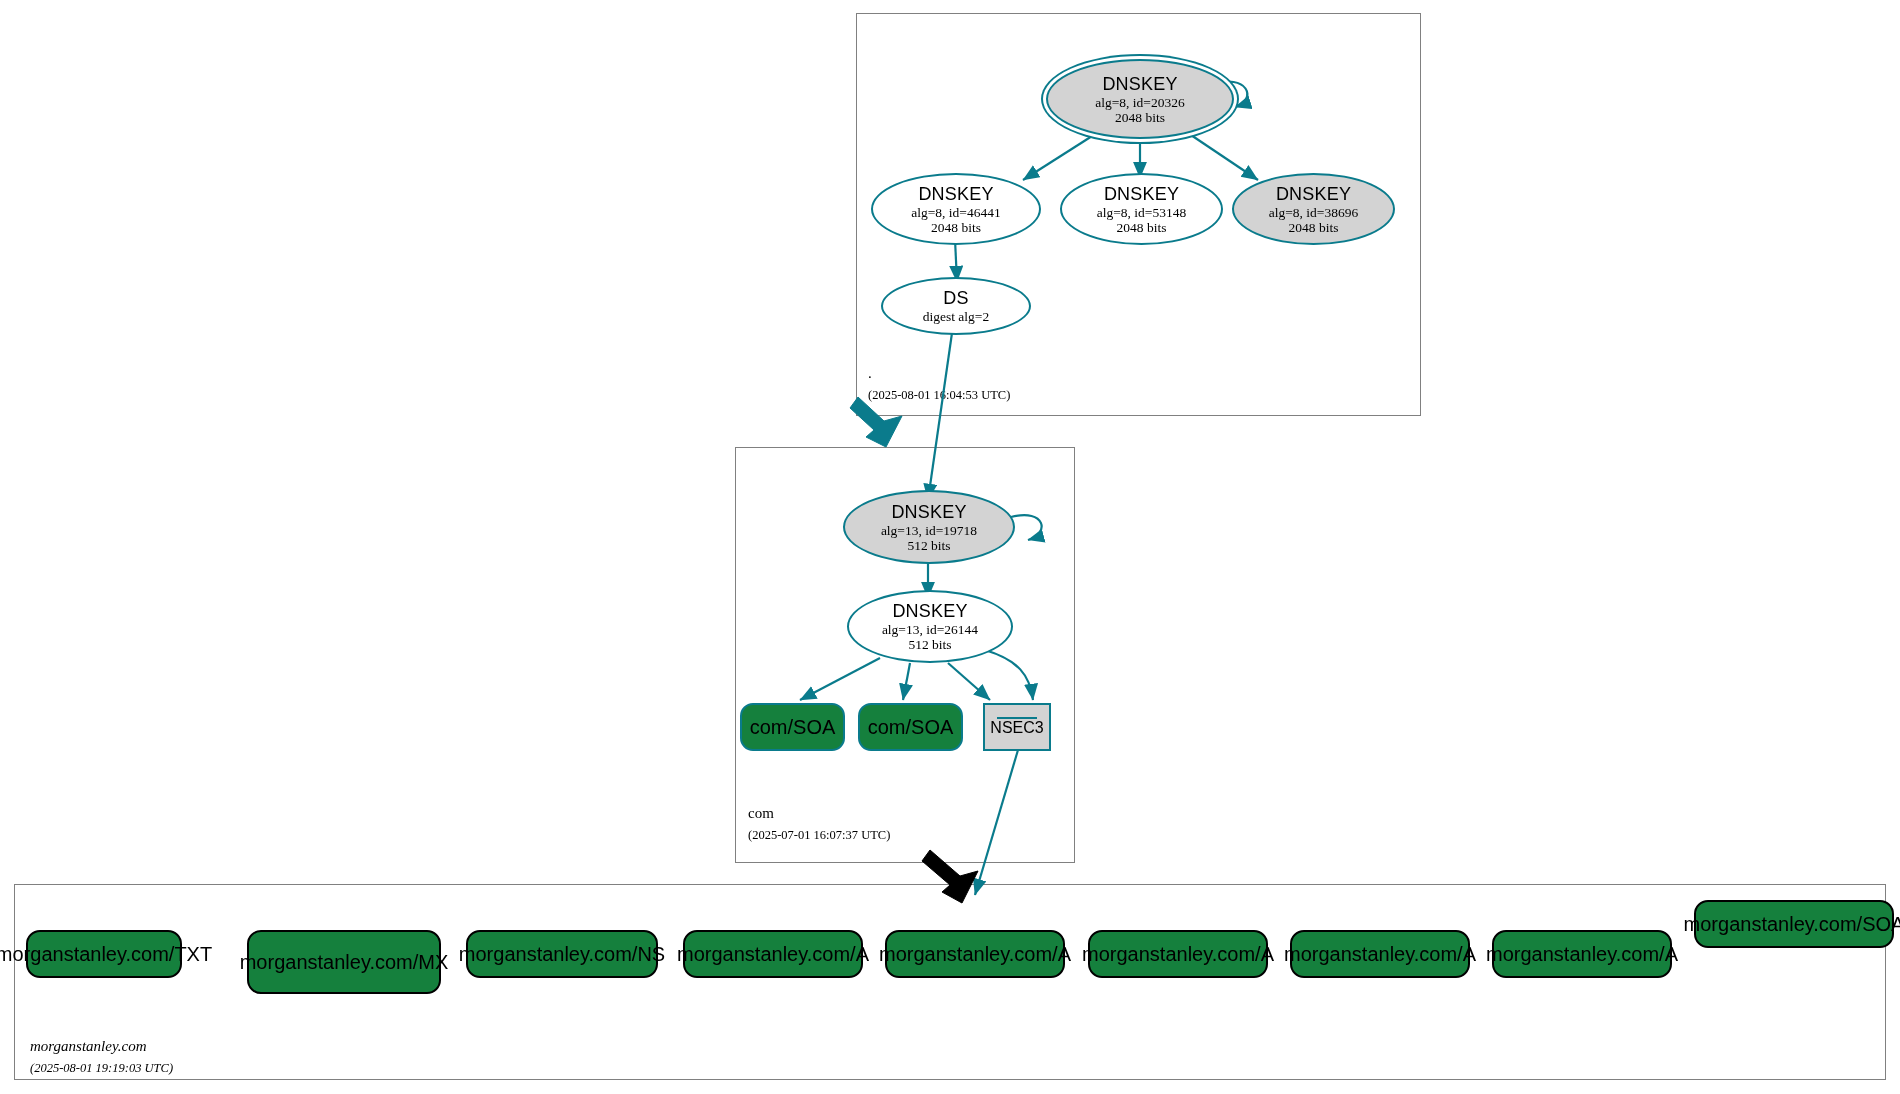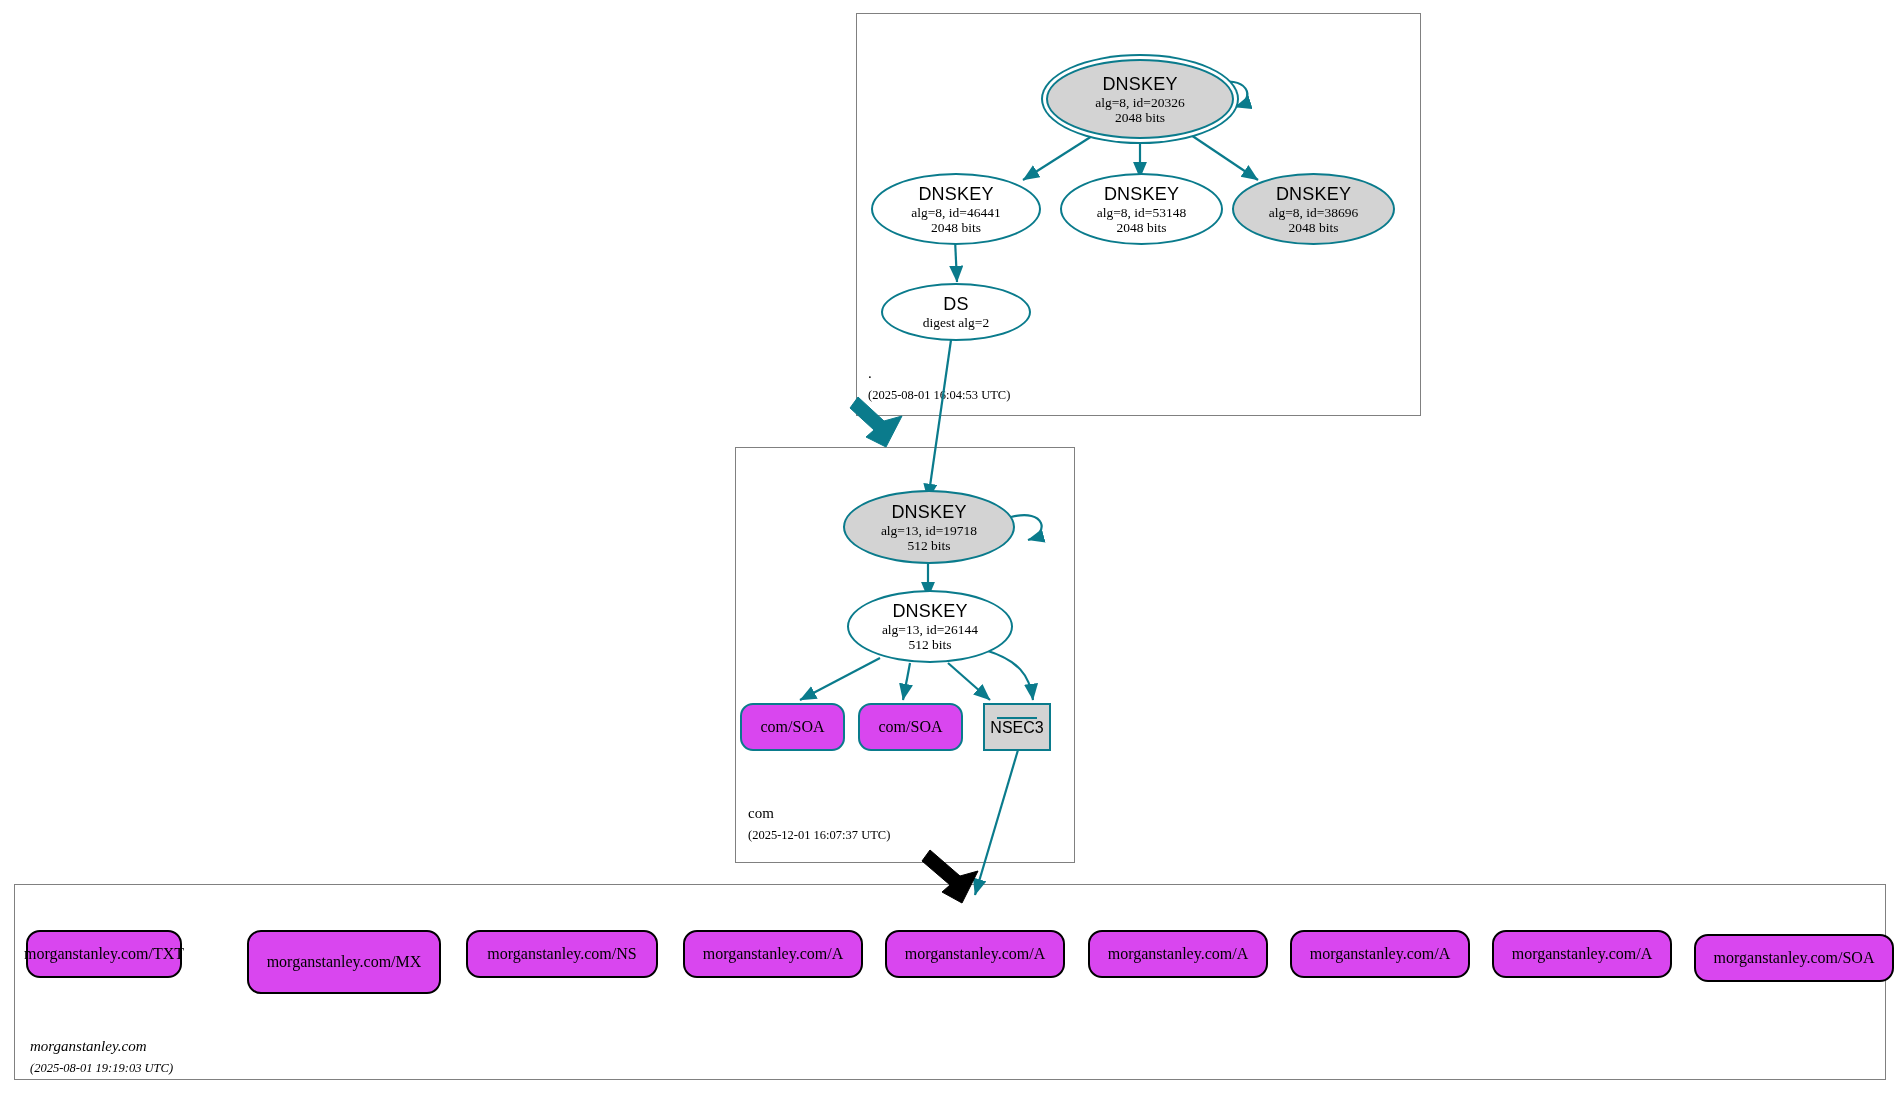--- a/index.html
+++ b/index.html
@@ -41,23 +41,23 @@
     letter-spacing:.2px;
   }
   .node .t2,.node .t3{
     font-family:"Liberation Serif", serif;font-size:13.5px;line-height:15px;
   }
   .ds .t1{font-size:18px;}
   .ds .t2{font-size:13.5px;}
 
   .rrset{
     position:absolute;box-sizing:border-box;
-    border:2px solid #0a7b8c;border-radius:13px;background:#d946ef;
+    border:2px solid #0a7b8c;border-radius:13px;background:#15803d;
     display:flex;align-items:center;justify-content:center;
-    font-family:Liberation Serif, serif;font-size:16px;
+    font-family:Liberation Sans, sans-serif;font-size:20px;
     white-space:nowrap;
   }
   .rrset.black{border:2px solid #000000;border-radius:14px;}
 
   .nsec3{
     position:absolute;box-sizing:border-box;
     border:2px solid #0a7b8c;background:#d3d3d3;
     display:flex;flex-direction:column;padding:12px;
   }
   .nsec3 .cells{display:flex;height:13px;border-bottom:2px solid #0a7b8c;}
@@ -75,21 +75,21 @@
 
   <div class="zone-box" style="left:856px;top:13px;width:565px;height:403px;"></div>
   <div class="zone-label" style="left:868px;top:365px;">
     <div class="zone-name">.</div>
     <div class="zone-time">(2025-08-01 16:04:53 UTC)</div>
   </div>
 
   <div class="zone-box" style="left:735px;top:447px;width:340px;height:416px;"></div>
   <div class="zone-label" style="left:748px;top:805px;">
     <div class="zone-name">com</div>
-    <div class="zone-time">(2025-12-01 16:07:37 UTC)</div>
+    <div class="zone-time">(2025-07-01 16:07:37 UTC)</div>
   </div>
 
   <div class="zone-box" style="left:14px;top:884px;width:1872px;height:196px;"></div>
   <div class="zone-label" style="left:30px;top:1038px;font-style:italic;">
     <div class="zone-name">morganstanley.com</div>
     <div class="zone-time">(2025-08-01 19:19:03 UTC)</div>
   </div>
 
   <svg class="layer" viewBox="0 0 1900 1094">
     <defs>
@@ -156,21 +156,21 @@
     <div class="t2">alg=8, id=53148</div>
     <div class="t3">2048 bits</div>
   </div>
 
   <div class="node ellipse filled" style="left:1232px;top:173px;width:163px;height:72px;">
     <div class="t1">DNSKEY</div>
     <div class="t2">alg=8, id=38696</div>
     <div class="t3">2048 bits</div>
   </div>
 
-  <div class="node ellipse ds" style="left:881px;top:283px;width:150px;height:58px;">
+  <div class="node ellipse ds" style="left:881px;top:277px;width:150px;height:58px;">
     <div class="t1">DS</div>
     <div class="t2">digest alg=2</div>
   </div>
 
   <div class="node ellipse filled" style="left:843px;top:490px;width:172px;height:74px;">
     <div class="t1">DNSKEY</div>
     <div class="t2">alg=13, id=19718</div>
     <div class="t3">512 bits</div>
   </div>
 
@@ -192,15 +192,15 @@
   </div>
 
   <div class="rrset black" style="left:26px;top:930px;width:156px;height:48px;">morganstanley.com/TXT</div>
   <div class="rrset black" style="left:247px;top:930px;width:194px;height:64px;">morganstanley.com/MX</div>
   <div class="rrset black" style="left:466px;top:930px;width:192px;height:48px;">morganstanley.com/NS</div>
   <div class="rrset black" style="left:683px;top:930px;width:180px;height:48px;">morganstanley.com/A</div>
   <div class="rrset black" style="left:885px;top:930px;width:180px;height:48px;">morganstanley.com/A</div>
   <div class="rrset black" style="left:1088px;top:930px;width:180px;height:48px;">morganstanley.com/A</div>
   <div class="rrset black" style="left:1290px;top:930px;width:180px;height:48px;">morganstanley.com/A</div>
   <div class="rrset black" style="left:1492px;top:930px;width:180px;height:48px;">morganstanley.com/A</div>
-  <div class="rrset black" style="left:1694px;top:934px;width:200px;height:48px;">morganstanley.com/SOA</div>
+  <div class="rrset black" style="left:1694px;top:900px;width:200px;height:48px;">morganstanley.com/SOA</div>
 
 </div>
 
 </body></html>

